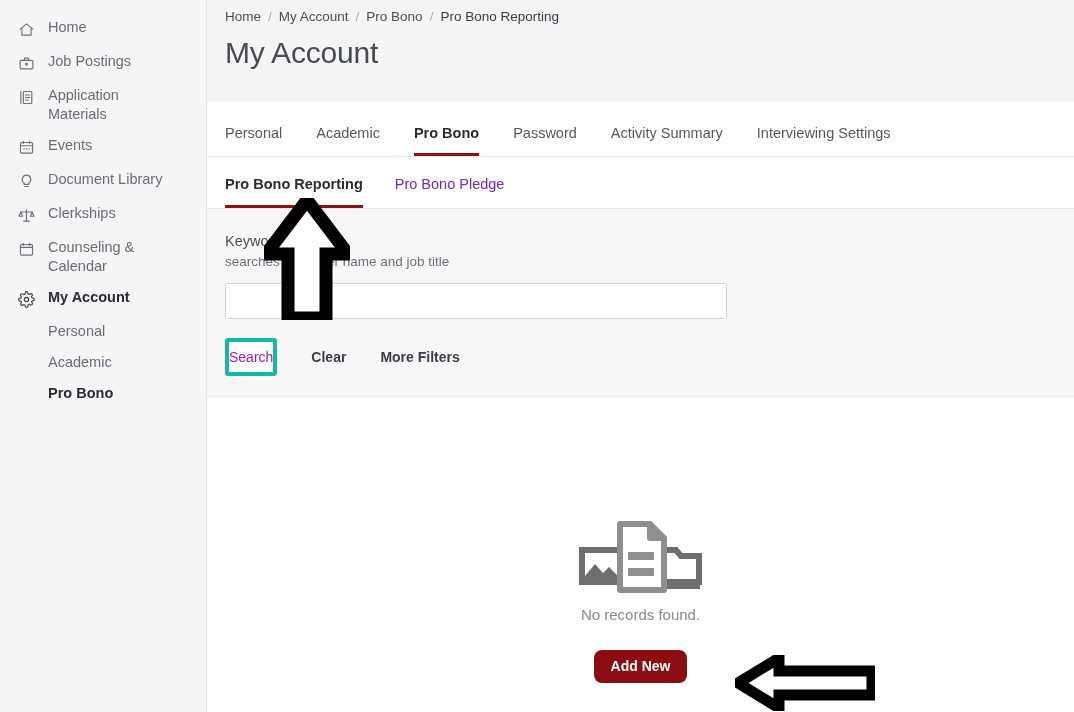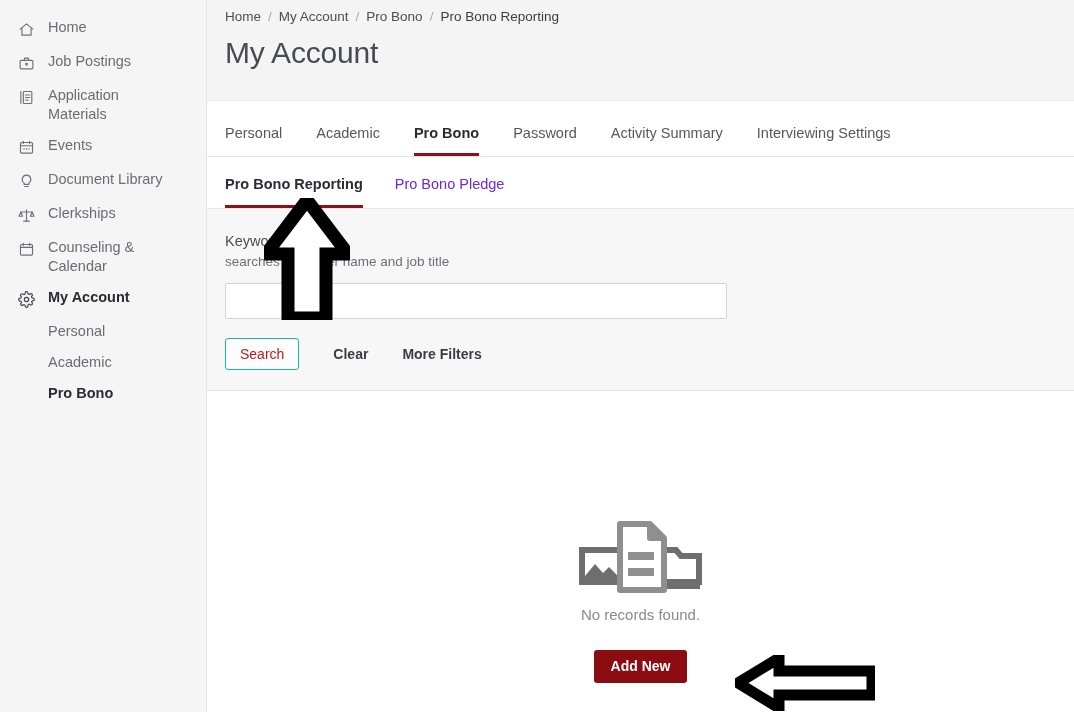--- a/index.html
+++ b/index.html
@@ -187,26 +187,26 @@
     padding: 0 8px;
     outline: none;
   }
   #filter-actions {
     display: flex;
     align-items: center;
     margin-top: 19px;
   }
   #search-button {
     background: #fdfdfd;
-    border: 1px solid #14b8a6;
+    border: 4px solid #14b8a6;
     border-radius: 3px;
     font-family: "Liberation Sans", sans-serif;
     font-size: 14px;
-    color: #b91c1c;
-    padding: 7px 14px;
+    color: #a21caf;
+    padding: 7px 0;
     cursor: pointer;
     line-height: 16px;
   }
   .link-action {
     font-size: 14px;
     color: #3b3b45;
     font-weight: bold;
     cursor: pointer;
     margin-left: 34px;
     line-height: 16px;
@@ -227,21 +227,21 @@
   #empty-icon { margin-bottom: 8px; }
   #empty-text {
     font-size: 15px;
     color: #8a8a8a;
     margin-bottom: 27px;
   }
   #add-new-button {
     background: #8b0d12;
     color: #ffffff;
     border: none;
-    border-radius: 3px;
+    border-radius: 8px;
     font-family: "Liberation Sans", sans-serif;
     font-size: 14px;
     font-weight: bold;
     padding: 9px 17px;
     cursor: pointer;
     line-height: 15px;
   }
 
   
   .annotation-arrow {

